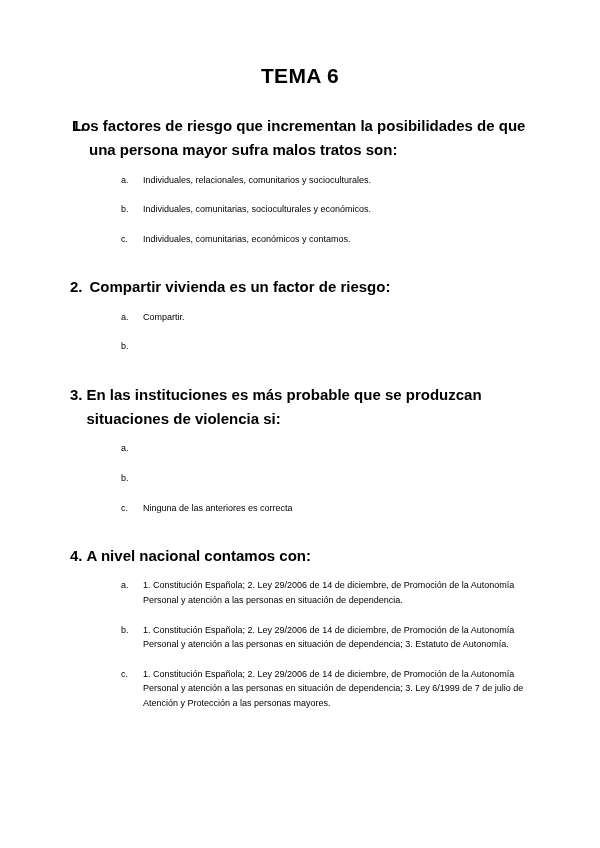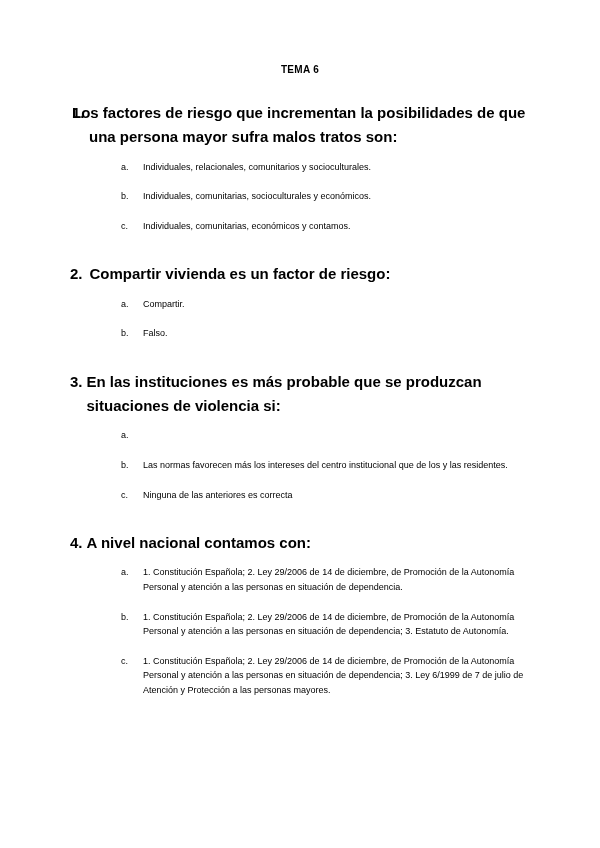--- a/index.html
+++ b/index.html
@@ -17,21 +17,21 @@
   }
   .page {
     width: 600px;
     height: 848px;
     box-sizing: border-box;
     padding: 56px 60px 40px 60px;
     background: #ffffff;
   }
   .doc-title {
     text-align: center;
-    font-size: 10px;
+    font-size: 21px;
     font-weight: bold;
     letter-spacing: 0.3px;
     margin: 8px 0 26px 0;
   }
   .question {
     margin-bottom: 4px;
   }
   .q-head {
     display: flex;
     align-items: flex-start;
@@ -106,39 +106,37 @@
       <span class="q-num">2.</span>
       <span class="q-text" style="padding-left:7px">Compartir vivienda es un factor de riesgo:</span>
     </div>
     <div class="options">
       <div class="option">
         <span class="opt-letter">a.</span>
         <span class="opt-text">Compartir.</span>
       </div>
       <div class="option">
         <span class="opt-letter">b.</span>
-        <span class="opt-text">Falso.</span>
       </div>
     </div>
   </div>
 
   <div class="gap-md"></div>
 
   <div class="question q-indent-2">
     <div class="q-head">
       <span class="q-num">3.</span>
       <span class="q-text" style="padding-left:4px">En las instituciones es más probable que se produzcan situaciones de violencia si:</span>
     </div>
     <div class="options">
       <div class="option">
         <span class="opt-letter">a.</span>
       </div>
       <div class="option">
         <span class="opt-letter">b.</span>
-        <span class="opt-text">Las normas favorecen más los intereses del centro institucional que de los y las residentes.</span>
       </div>
       <div class="option">
         <span class="opt-letter">c.</span>
         <span class="opt-text">Ninguna de las anteriores es correcta</span>
       </div>
     </div>
   </div>
 
   <div class="gap-md"></div>
 

